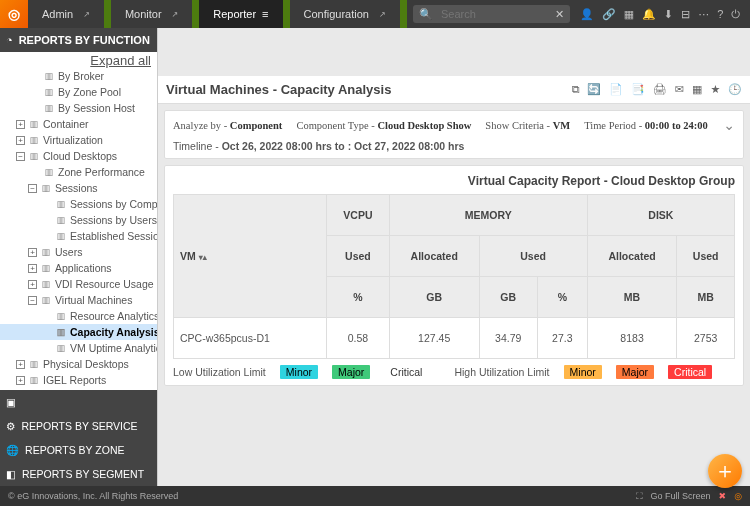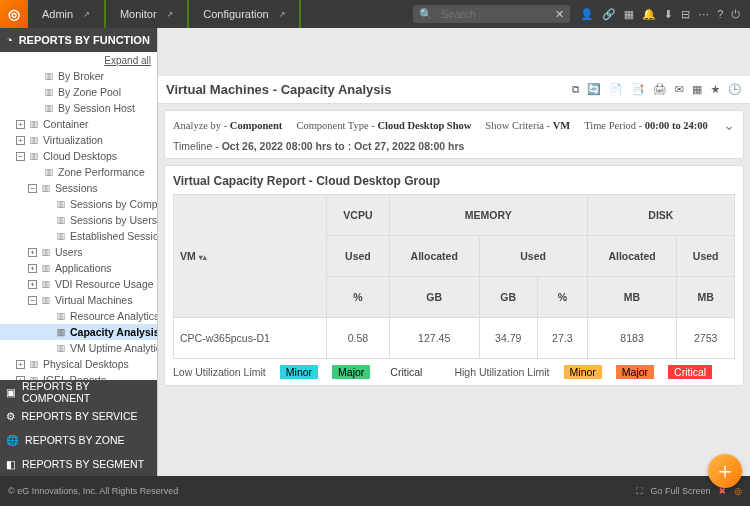--- a/index.html
+++ b/index.html
@@ -1,87 +1,91 @@
 <!DOCTYPE html>
 <html><head>
 <meta charset="utf-8">
 <style>
   * { box-sizing: border-box; }
   html, body { margin: 0; padding: 0; font-family: Arial, Helvetica, sans-serif; font-size: 11px; color: #333; }
   body { width: 750px; height: 506px; overflow: hidden; background: #e9e9e9; display: flex; flex-direction: column; }
 
   .topbar { background: #3a3a3a; height: 28px; display: flex; align-items: center; color: #ddd; }
   .brand { width: 28px; height: 28px; background: linear-gradient(135deg,#f77f00,#f05a00); display: flex; align-items: center; justify-content: center; color: #fff; font-size: 14px; font-weight: bold; }
-  .tab { padding: 0 14px; height: 28px; display: flex; align-items: center; gap: 6px; cursor: pointer; border-right: 2px solid #4d7c0f; font-size: 11px; }
+  .tab { padding: 0 14px; height: 28px; display: flex; align-items: center; gap: 6px; cursor: pointer; border-right: 7px solid #4d7c0f; font-size: 11px; }
   .tab.active { background: #222; color: #fff; }
   .popout { font-size: 8px; color: #aaa; margin-left: 4px; }
   .search-wrap { margin-left: auto; display: flex; align-items: center; background: #555; border-radius: 3px; height: 18px; padding: 0 6px; color: #ccc; gap: 6px; }
   .search-wrap input { background: transparent; border: none; outline: none; color: #eee; width: 110px; font-size: 11px; }
   .top-icons { display: flex; gap: 8px; padding: 0 10px; color: #bbb; }
 
   .body { flex: 1; display: flex; min-height: 0; }
 
   .sidebar { width: 158px; background: #fff; border-right: 1px solid #ccc; display: flex; flex-direction: column; }
   .side-hdr { background: #444; color: #fff; height: 24px; display: flex; align-items: center; gap: 6px; padding: 0 6px; font-weight: bold; }
   .side-footer .side-hdr { background: #444; font-weight: normal; font-size: 10.5px; cursor: pointer; }
   .tree { flex: 1; overflow-y: auto; font-size: 10.5px; color: #555; }
   .tree-row { display: flex; align-items: center; height: 16px; padding-right: 4px; white-space: nowrap; cursor: pointer; }
   .tree-row.active { background: #cfe6fb; color: #000; font-weight: bold; }
   .tog { width: 9px; height: 9px; border: 1px solid #888; font-size: 8px; line-height: 7px; text-align: center; color: #555; margin-right: 3px; flex-shrink: 0; }
   .tog.blank { border: none; width: 12px; }
   .ticon { width: 12px; height: 12px; margin-right: 3px; flex-shrink: 0; display: inline-flex; align-items: center; justify-content: center; font-size: 9px; color: #888; }
-  .expand-all { font-size: 10px; text-decoration: underline; color: #555; cursor: pointer; margin-left: auto; margin-right: 2px;}
+  .expand-all { font-size: 13px; text-decoration: underline; color: #555; cursor: pointer; margin-left: auto; margin-right: 2px;}
   .tree::-webkit-scrollbar { width: 8px; }
   .tree::-webkit-scrollbar-thumb { background: #bbb; }
 
   .main { flex: 1; display: flex; flex-direction: column; min-width: 0; margin-top: 48px; }
   .page-title-bar { background: #fff; border-bottom: 1px solid #ddd; height: 28px; display: flex; align-items: center; padding: 0 8px; }
   .page-title-bar .title { font-size: 13px; font-weight: bold; color: #444; }
   .pt-icons { margin-left: auto; display: flex; gap: 8px; color: #666; }
 
   .content { padding: 6px; overflow: auto; flex: 1;}
   .panel { background: #fff; border: 1px solid #ddd; border-radius: 2px; margin-bottom: 6px; padding: 6px 8px; font-size: 10.5px; color: #555; }
   .summary-row { display: flex; flex-wrap: wrap; gap: 14px; align-items: center; font-family: Liberation Serif, serif; }
   .summary-row b { font-weight: bold; color: #333; }
   .chev { margin-left: auto; color: #888; font-size: 14px; }
   .tl { margin-top: 6px; }
 
-  .report-title { font-size: 12px; font-weight: bold; color: #444; margin: 2px 0 6px 0; }
+  .report-title { font-size: 12px; font-weight: bold; color: #444; margin: 2px 0 6px 0; text-align: right; }
   table.rep { width: 100%; border-collapse: collapse; font-size: 10.5px; }
   table.rep th, table.rep td { border: 1px solid #ddd; padding: 14px 6px; text-align: center; }
   table.rep thead th { background: #ececec; font-weight: bold; color: #444; }
   table.rep .vmcol { text-align: left; background: #ececec; font-weight: bold; }
   .sortarr { font-size: 8px; color: #666; }
 
   .legend { margin-top: 6px; font-size: 10.5px; display: flex; align-items: center; gap: 14px; color: #555; }
   .lbl { padding: 1px 6px; border-radius: 1px; color: #000; }
   .c-minor-low { background: #2fd3e0; }
   .c-major-low { background: #3fc97a; color: #000; }
   .c-crit-low { color: #333; }
   .c-minor-high { background: #ffb648; }
   .c-major-high { background: #ff7a3d; }
   .c-crit-high { background: #ff3b3b; color: #fff; }
 
-  .footer { background: #333; height: 30px; color: #aaa; font-size: 9px; display: flex; align-items: center; padding: 0 8px; }
+  .footer { background: #333; height: 20px; color: #aaa; font-size: 9px; display: flex; align-items: center; padding: 0 8px; }
   .foot-right { margin-left: auto; display: flex; align-items: center; gap: 8px; }
 
   .fab { position: absolute; right: 8px; bottom: 18px; width: 34px; height: 34px; border-radius: 50%; background: linear-gradient(135deg,#ffb648,#ff7a00); color: #fff; display: flex; align-items: center; justify-content: center; font-size: 22px; box-shadow: 0 2px 4px rgba(0,0,0,.3); cursor: pointer; }
 </style>
 </head>
 <body>
 
 <div class="topbar">
   <div class="brand">◎</div>
   <div class="tab">
       <span>Admin</span>
       <span class="popout">↗</span>
     </div>
   <div class="tab">
       <span>Monitor</span>
       <span class="popout">↗</span>
+    </div>
+  <div class="tab active">
+      <span>Reporter</span>
+      <span>≡</span>
     </div>
   <div class="tab">
       <span>Configuration</span>
       <span class="popout">↗</span>
     </div>
   <div class="search-wrap">
     <span>🔍</span>
     <input placeholder="Search" style="">
     <span>✕</span>
   </div>
@@ -210,21 +214,20 @@
         </div>
         <div class="tree-row" style="padding-left: 16px;">
           <span class="tog">+</span>
           <span class="ticon">▥</span>
           <span>AWS Cloud</span>
         </div>
       </div>
     <div class="side-footer">
       <div class="side-hdr">
           <span>▣</span>
-          <span>REPORTS BY COMPONENT</span>
         </div>
       <div class="side-hdr">
           <span>⚙</span>
           <span>REPORTS BY SERVICE</span>
         </div>
       <div class="side-hdr">
           <span>🌐</span>
           <span>REPORTS BY ZONE</span>
         </div>
       <div class="side-hdr">

